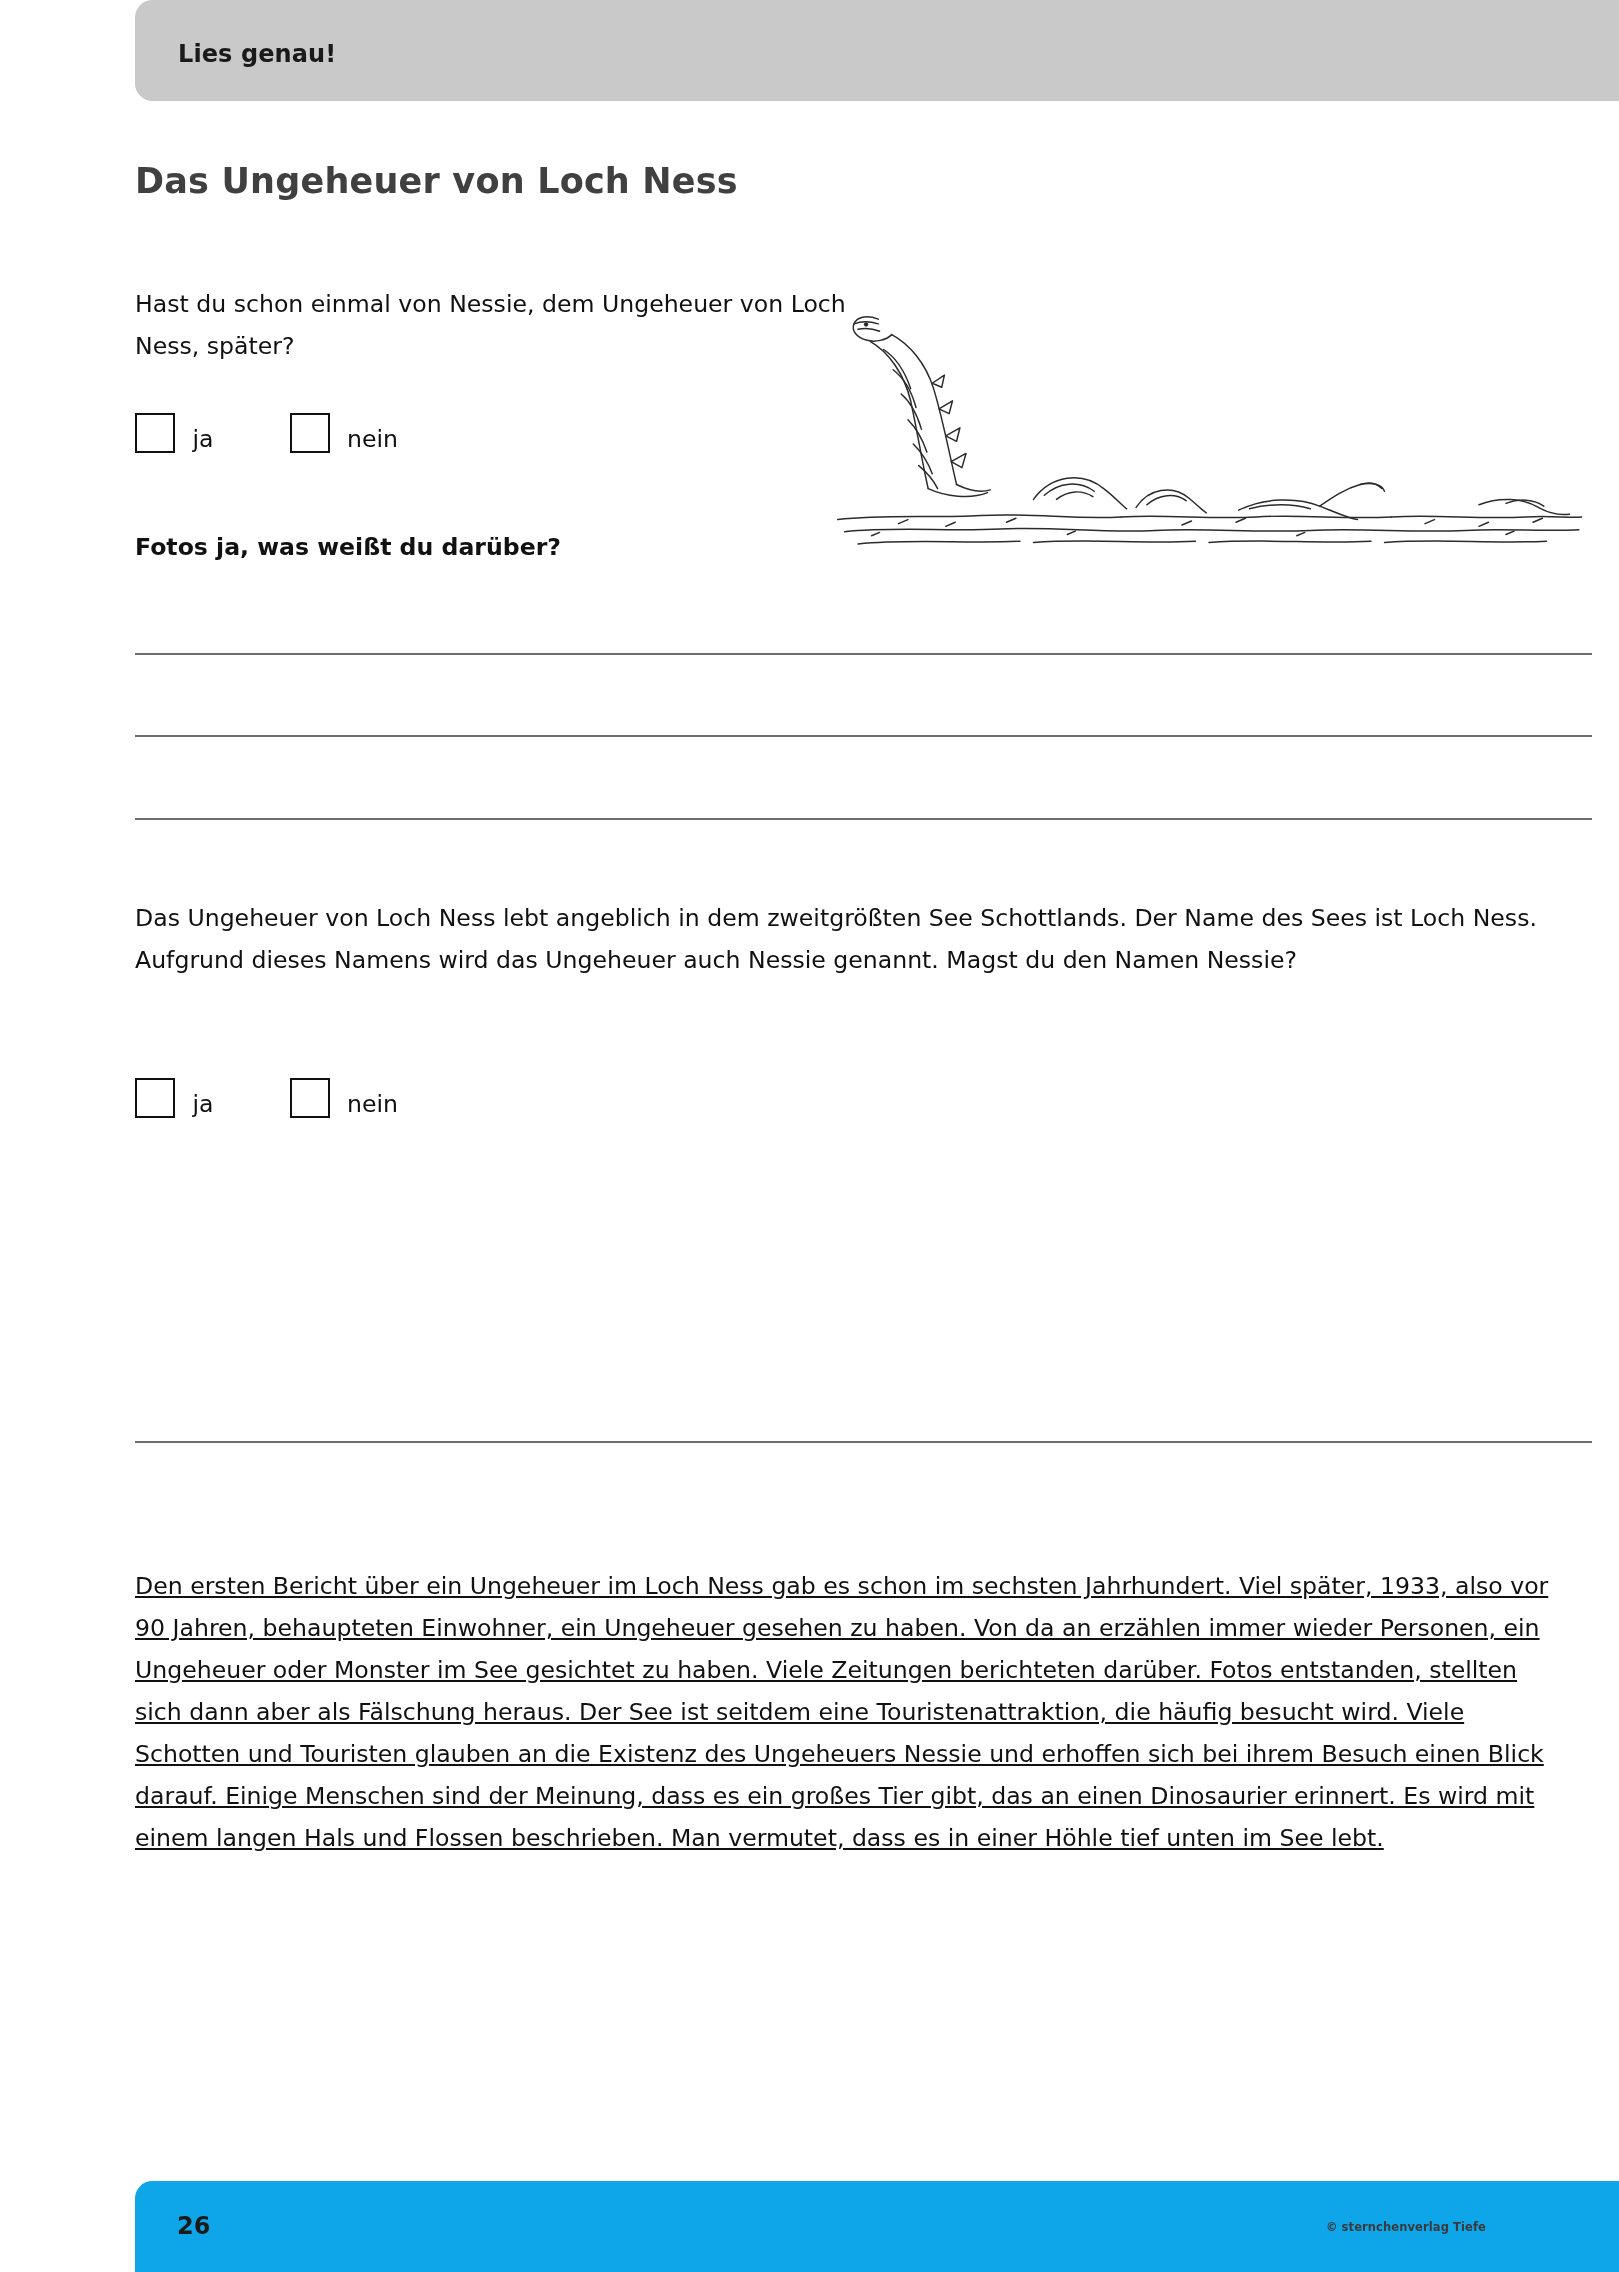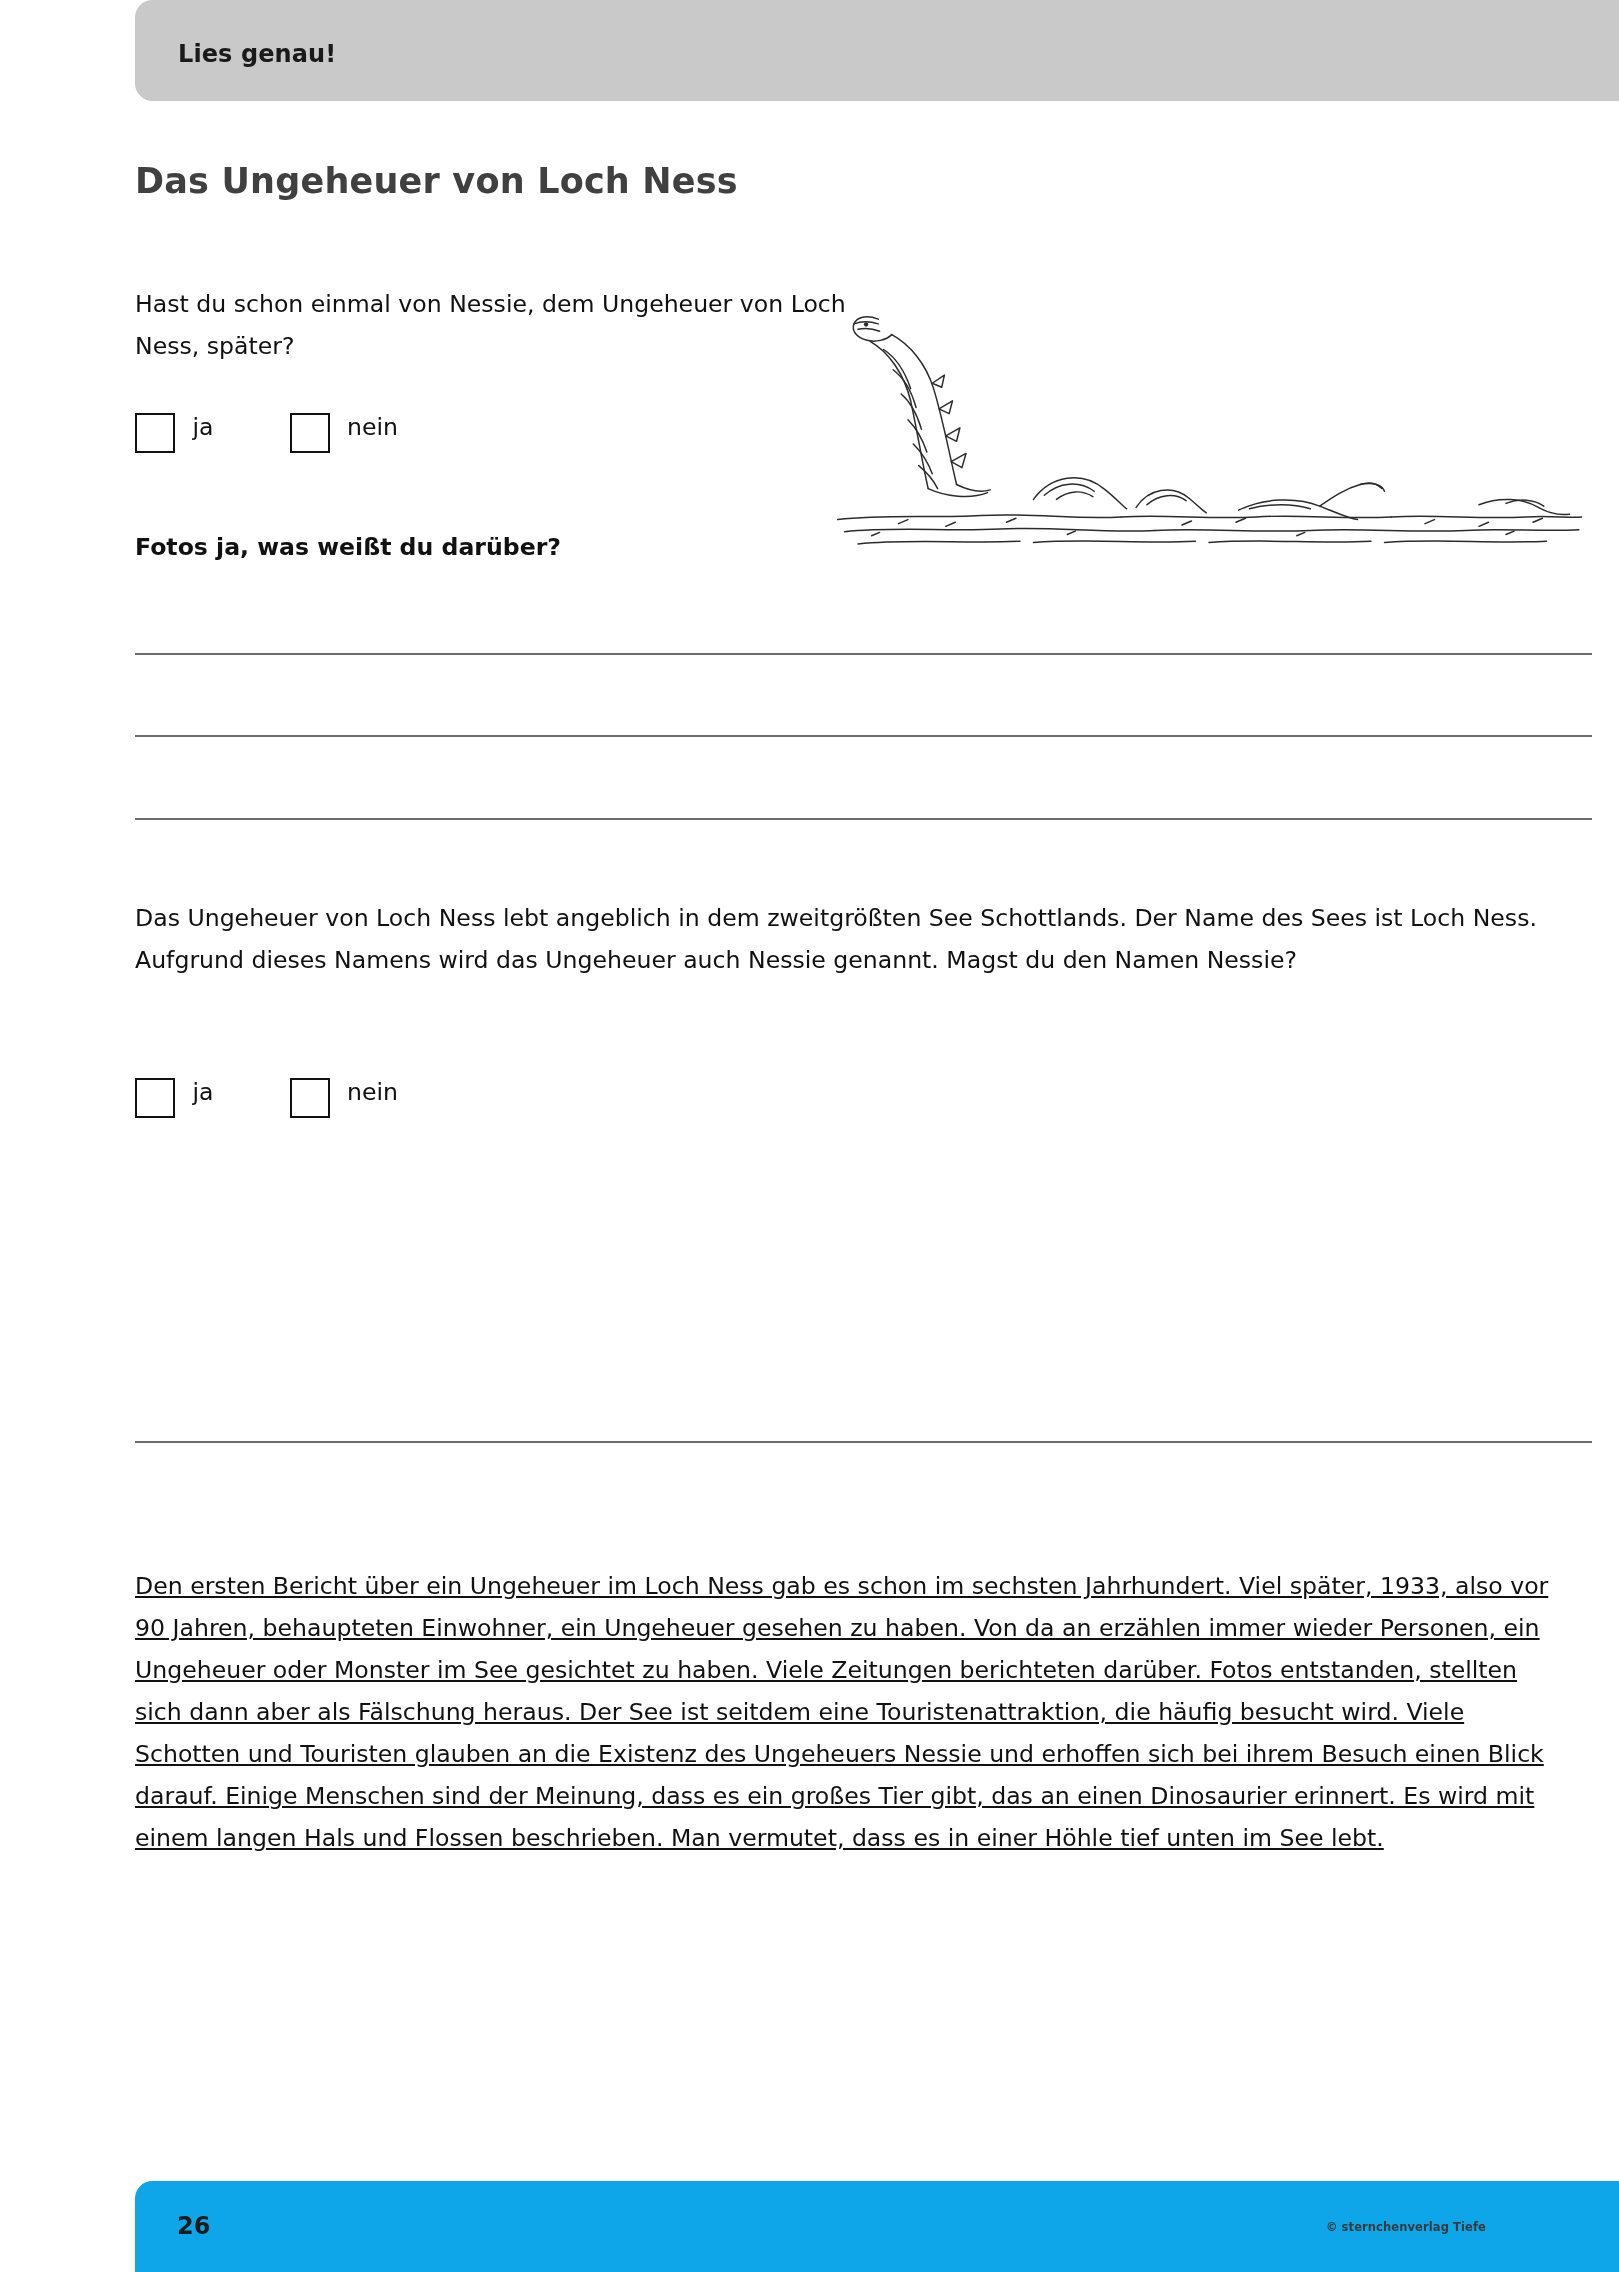--- a/index.html
+++ b/index.html
@@ -88,21 +88,21 @@
     left: 100px;
     top: 1565px;
     width: 1434px;
     text-decoration: underline;
   }
 
   
   .cb-row {
     position: absolute;
     display: flex;
-    align-items: flex-start;
+    align-items: flex-end;
   }
   .cb-row.row1 { left: 100px; top: 413px; }
   .cb-row.row2 { left: 100px; top: 1078px; }
 
   .cb-box {
     width: 40px;
     height: 40px;
     border: 2.7px solid #111111;
     background: #ffffff;
     box-sizing: border-box;

